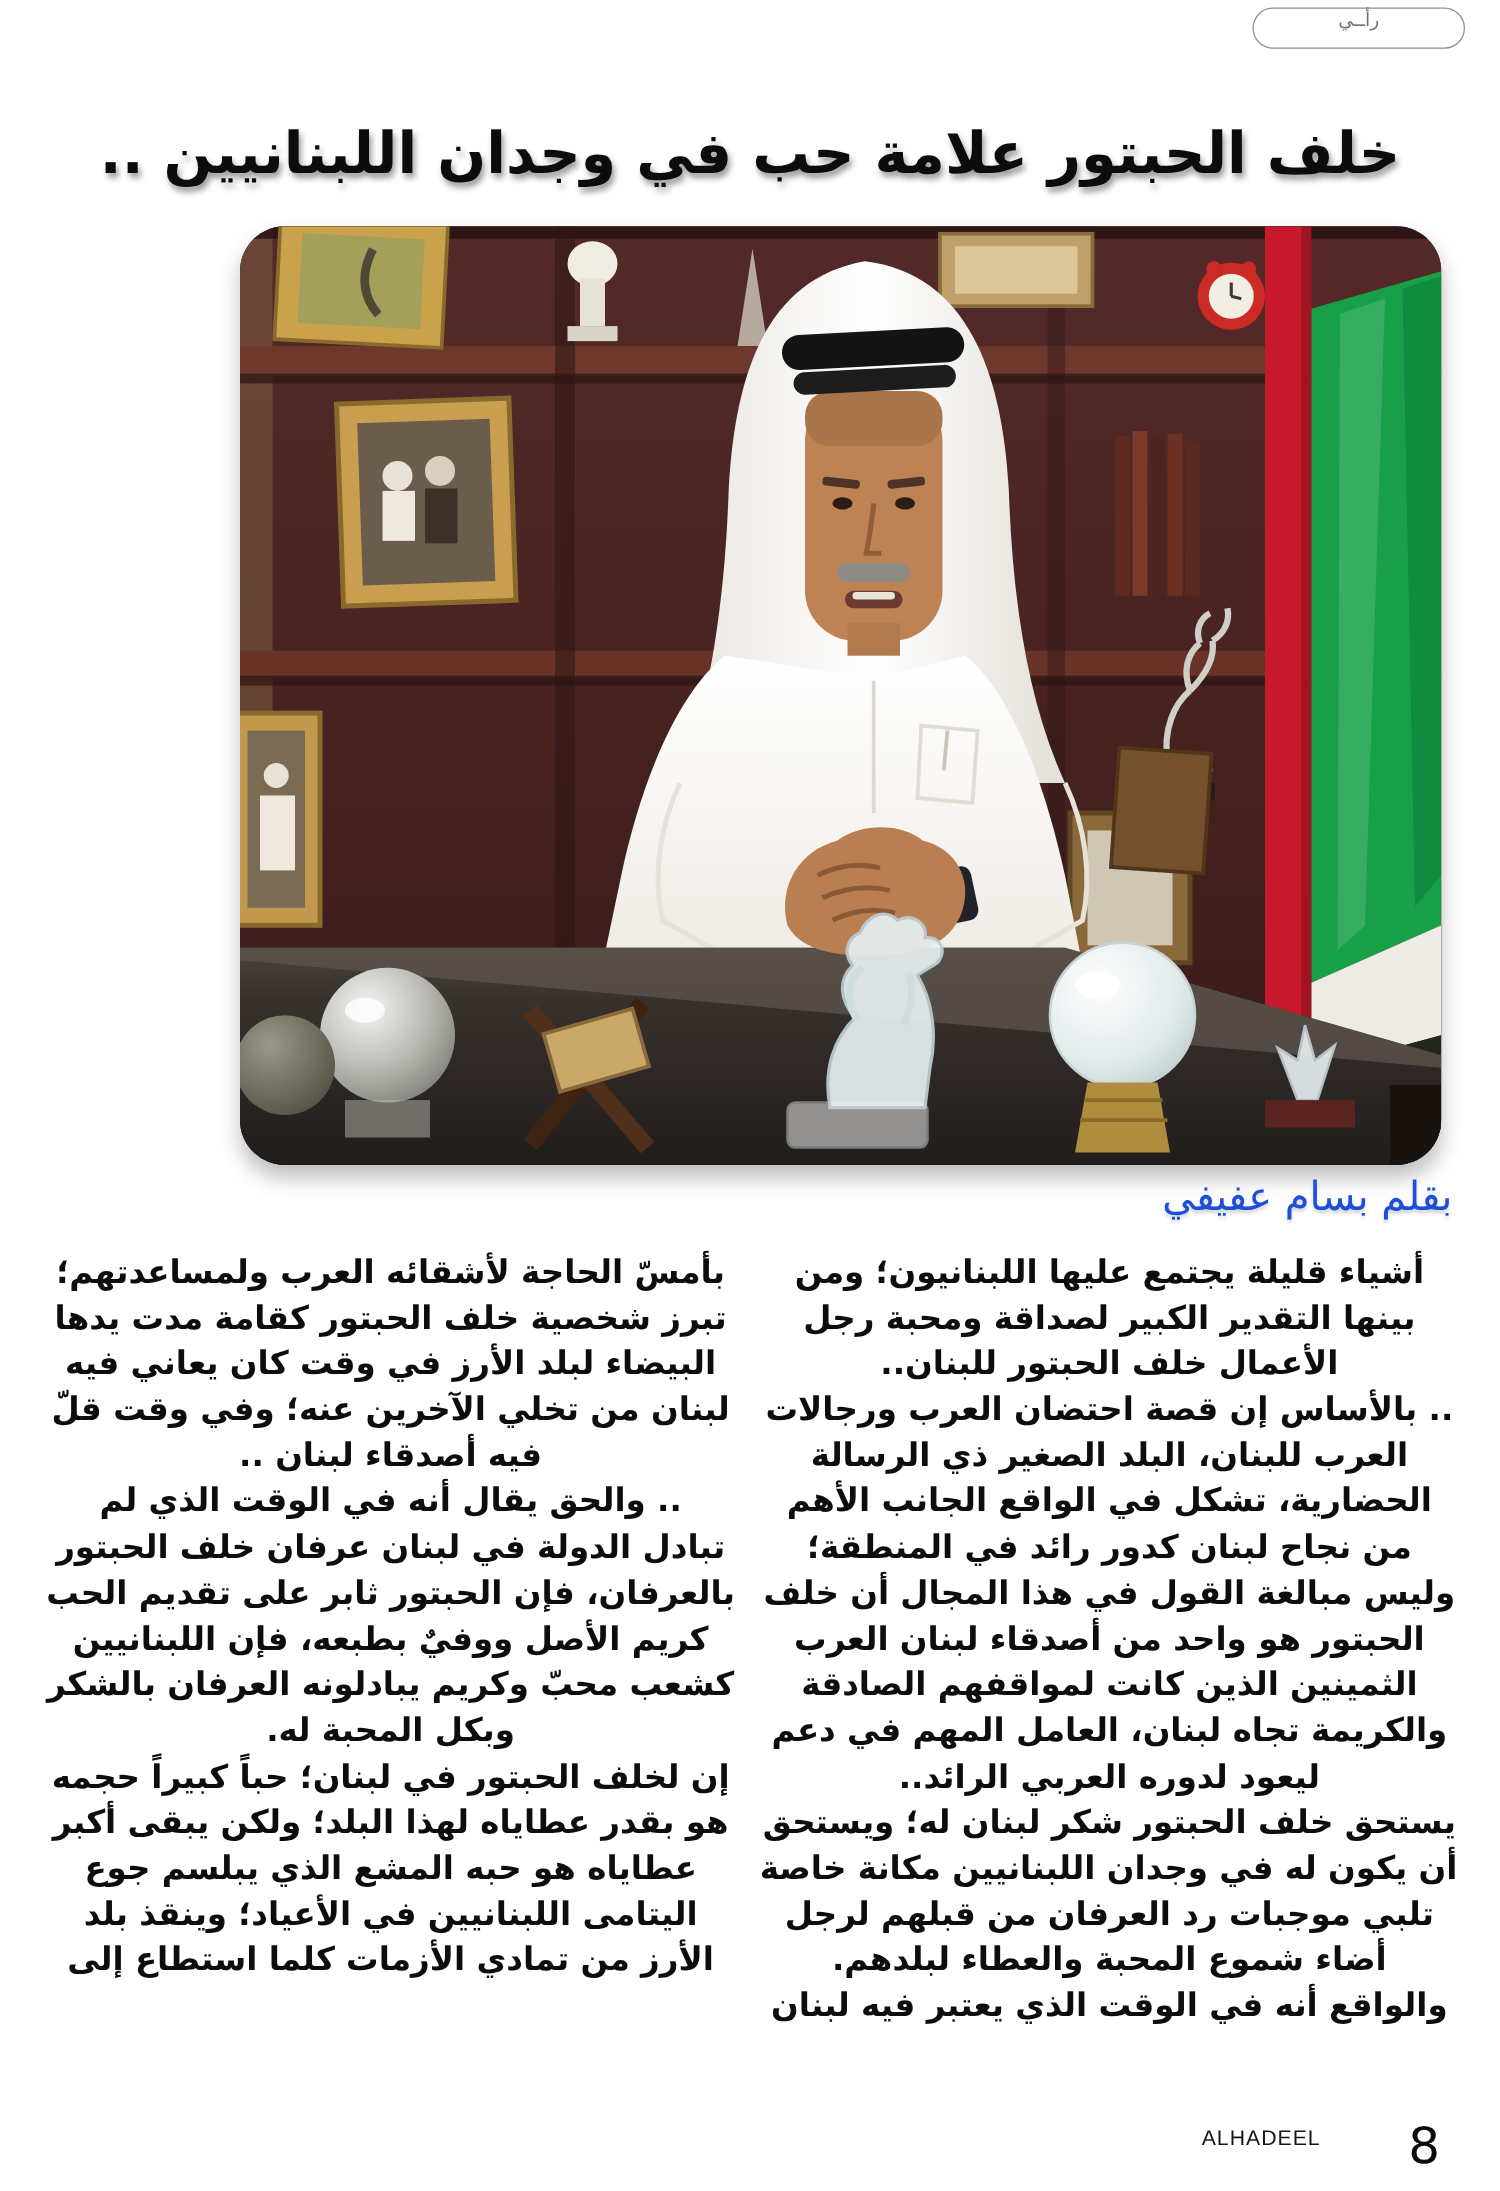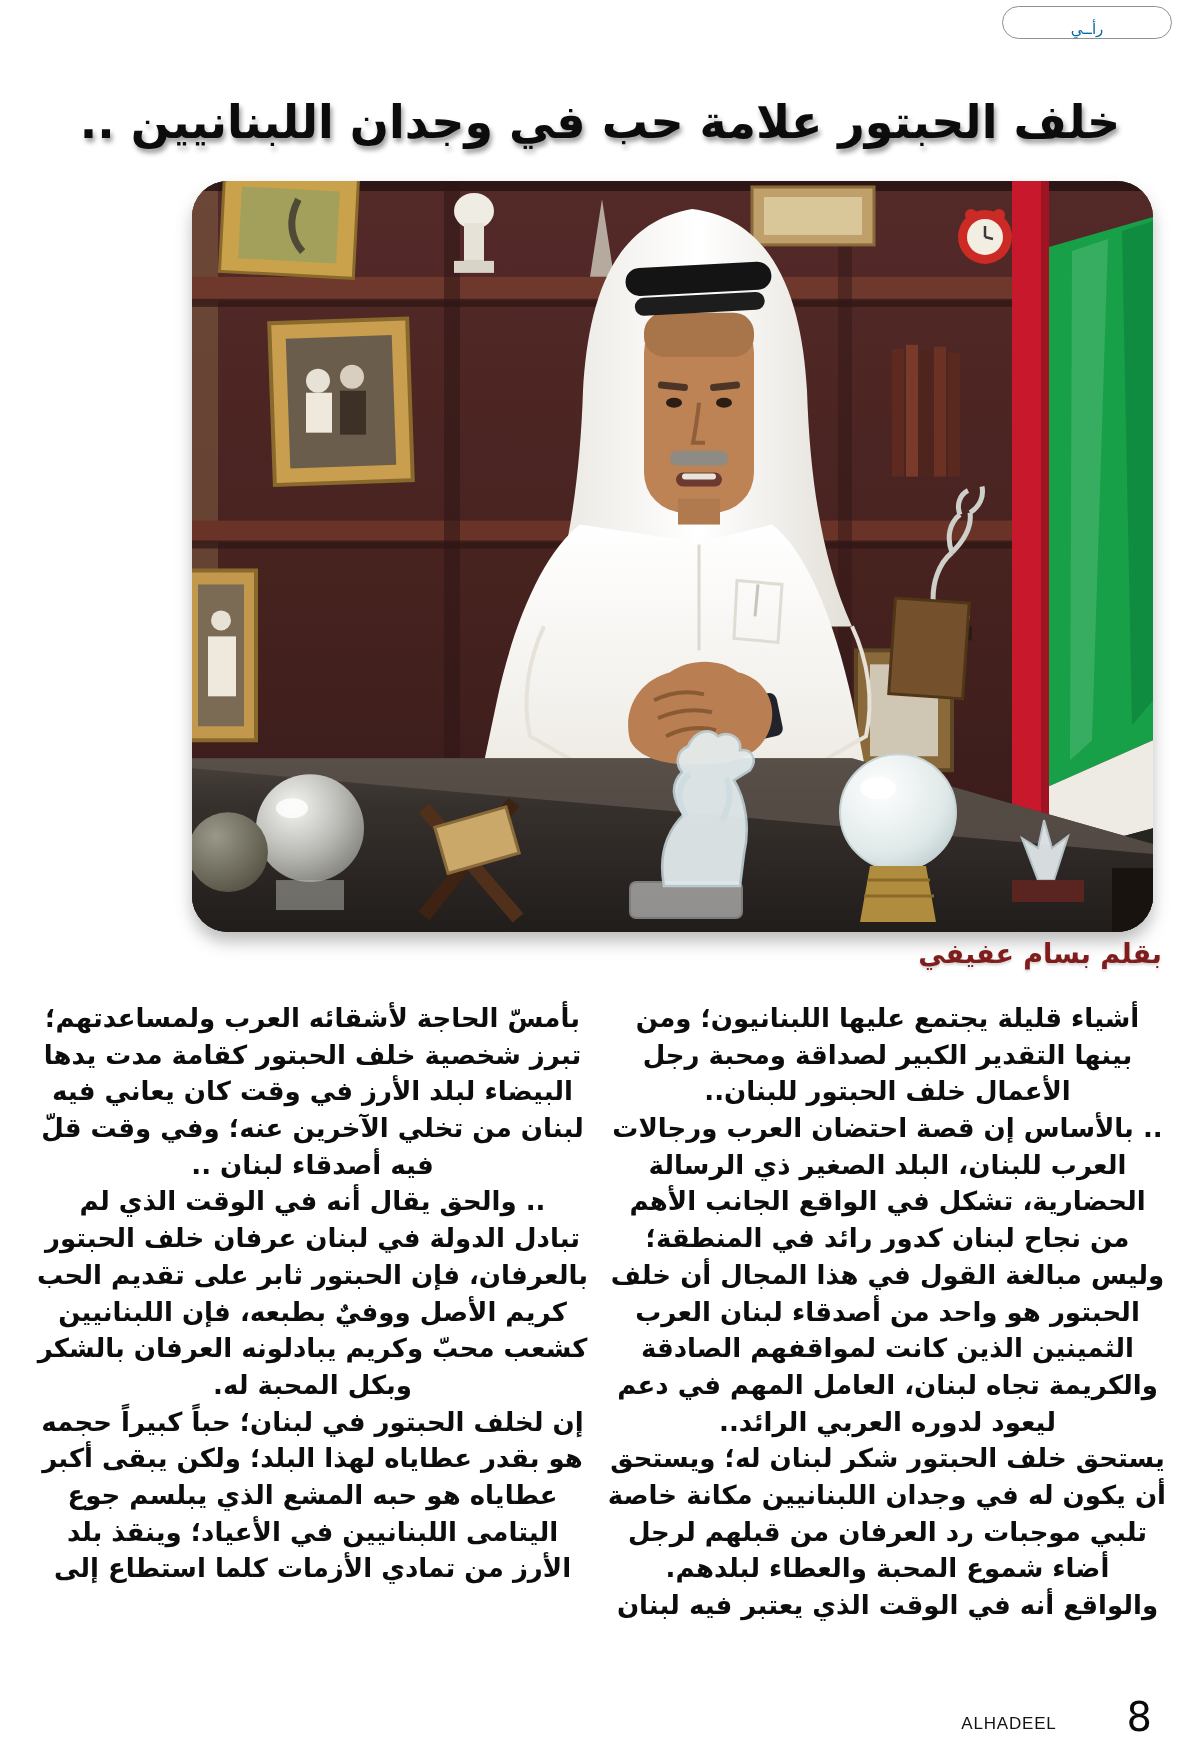--- a/index.html
+++ b/index.html
@@ -11,22 +11,22 @@
     font-family:"DejaVu Sans", sans-serif;
     overflow:hidden;
   }
   
   .badge{
     position:absolute;
     top:6px; right:28px;
     width:168px; height:31px;
     border:1.5px solid #8f8f8f;
     border-radius:17px;
-    display:flex; align-items:flex-end; justify-content:center;
-    font-size:15px; color:#0369a1;
+    display:flex; align-items:flex-start; justify-content:center;
+    font-size:15px; color:#737373;
     direction:rtl;
   }
   
   .headline{
     position:absolute;
     top:64px; left:60px; right:60px;
     text-align:center;
     direction:rtl;
     font-size:46px;
     font-weight:700;
@@ -44,23 +44,23 @@
     overflow:hidden;
     box-shadow:0 10px 16px rgba(110,110,110,0.45);
     background:#3c1e1f;
   }
   .photo svg{display:block;width:100%;height:100%;}
   
   .byline{
     position:absolute;
     top:938px; right:38px;
     direction:rtl;
-    font-size:27px;
-    font-weight:700;
-    color:#7f1d1d;
+    font-size:32px;
+    font-weight:400;
+    color:#1d4ed8;
     text-shadow:0 2px 3px rgba(0,0,0,0.18);
   }
   
   .columns{
     position:absolute;
     top:1000px; left:34px;
     width:1132px;
     display:flex;
     direction:rtl;
     gap:18px;
@@ -76,21 +76,21 @@
   .col .line{
     height:36.7px;
     line-height:36.7px;
     white-space:nowrap;
   }
   
   .footer{
     position:absolute;
     top:1694px; right:48px;
     display:flex;
-    align-items:flex-end;
+    align-items:center;
   }
   .footer .mag{
     font-family:"Liberation Sans", sans-serif;
     font-size:17px;
     letter-spacing:0.8px;
     color:#141414;
     transform:translateY(-6px);
   }
   .footer .pnum{
     font-size:40px;

